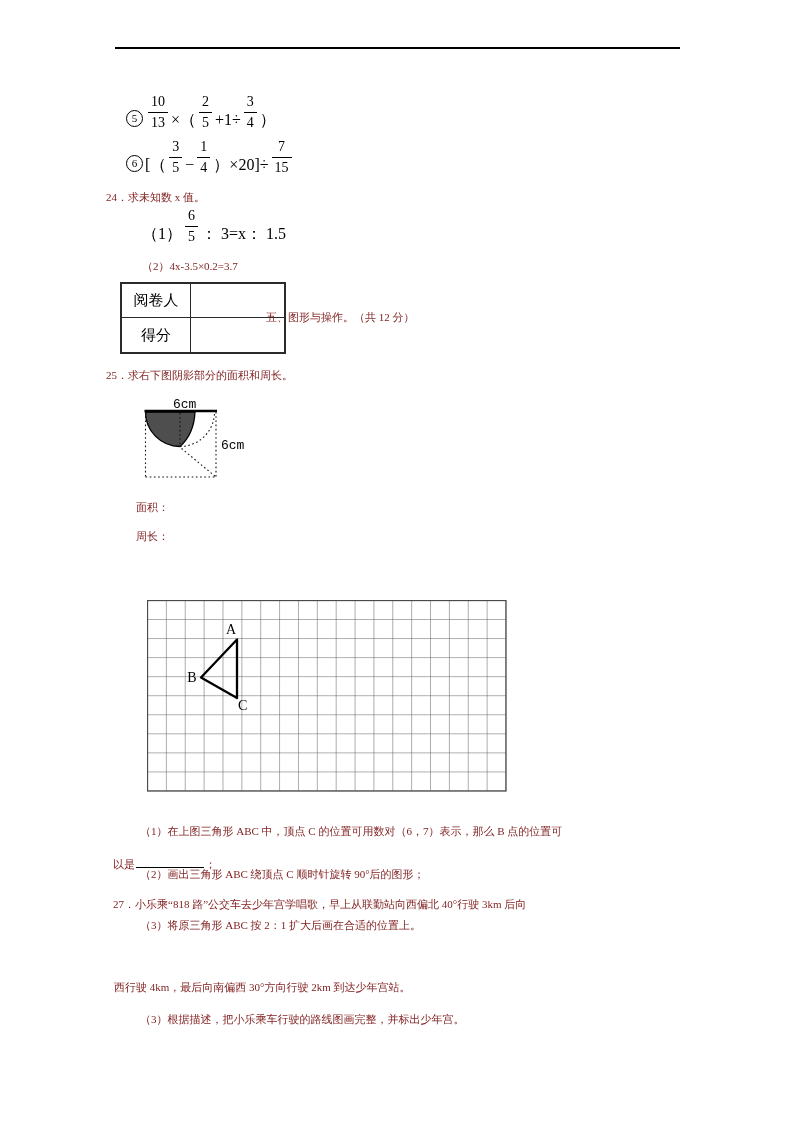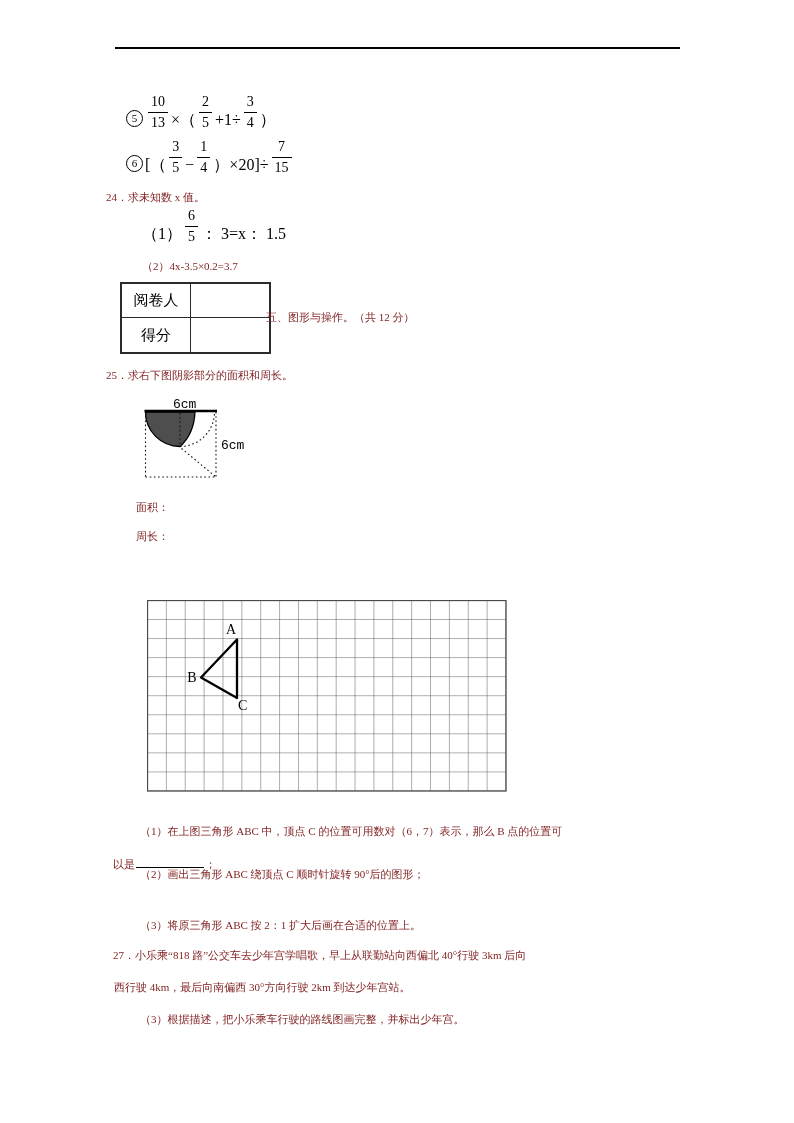--- a/index.html
+++ b/index.html
@@ -16,21 +16,21 @@
   .expr{display:flex;align-items:flex-end;}
   .etext{font-size:16px;line-height:1;padding-bottom:2px;white-space:pre;}
   .circ-num{width:15px;height:15px;border:1.2px solid #000;border-radius:50%;
     display:flex;align-items:center;justify-content:center;font-size:11px;
     line-height:1;margin:0 2px 3px 0;flex:none;}
   .frac{display:flex;flex-direction:column;align-items:center;line-height:1;margin:0 3px;}
   .frac .fn{font-size:14px;padding:0 3px 3px;}
   .frac .fd{font-size:14px;border-top:1.3px solid #000;padding:3px 3px 0;}
 
   
-  .score-table{left:120px;top:282px;width:151px;height:72px;border:2px solid #2b2b2b;
+  .score-table{left:120px;top:282px;width:166px;height:72px;border:2px solid #2b2b2b;
     box-sizing:border-box;display:grid;grid-template-columns:69px 1fr;grid-template-rows:1fr 1fr;}
   .score-table .cell{border-right:1.5px solid #2b2b2b;border-bottom:1.5px solid #2b2b2b;
     display:flex;align-items:center;justify-content:center;font-size:15px;}
   .score-table .cell:nth-child(2n){border-right:none;}
   .score-table .cell:nth-child(n+3){border-bottom:none;}
 
   .blank-line{display:inline-block;width:68px;height:15px;border-bottom:1.3px solid #000;margin:0 1px;}
   .mono{font-family:"Liberation Mono","DejaVu Sans Mono",monospace;}
 </style>
 </head>
@@ -136,17 +136,17 @@
     <text x="91" y="110" font-size="14" text-anchor="start">C</text>
   </svg>
 
   <div class="abs txt" style="left:140px;top:821px;">（1）在上图三角形 ABC 中，顶点 C 的位置可用数对（6，7）表示，那么 B 点的位置可</div>
   <div class="abs txt" style="left:113px;top:852px;">
     <span>以是</span><span class="blank-line"></span><span>；</span>
   </div>
   <div class="abs txt" style="left:140px;top:864px;">（2）画出三角形 ABC 绕顶点 C 顺时针旋转 90°后的图形；</div>
   <div class="abs txt" style="left:140px;top:915px;">（3）将原三角形 ABC 按 2：1 扩大后画在合适的位置上。</div>
 
-  <div class="abs txt" style="left:113px;top:945px;">27．小乐乘“818 路”公交车去少年宫学唱歌，早上从联勤站向西偏北 40°行驶 3km 后向</div>
+  <div class="abs txt" style="left:113px;top:894px;">27．小乐乘“818 路”公交车去少年宫学唱歌，早上从联勤站向西偏北 40°行驶 3km 后向</div>
   <div class="abs txt" style="left:114px;top:977px;">西行驶 4km，最后向南偏西 30°方向行驶 2km 到达少年宫站。</div>
   <div class="abs txt" style="left:140px;top:1009px;">（3）根据描述，把小乐乘车行驶的路线图画完整，并标出少年宫。</div>
 
 </div>
 
 </body></html>

